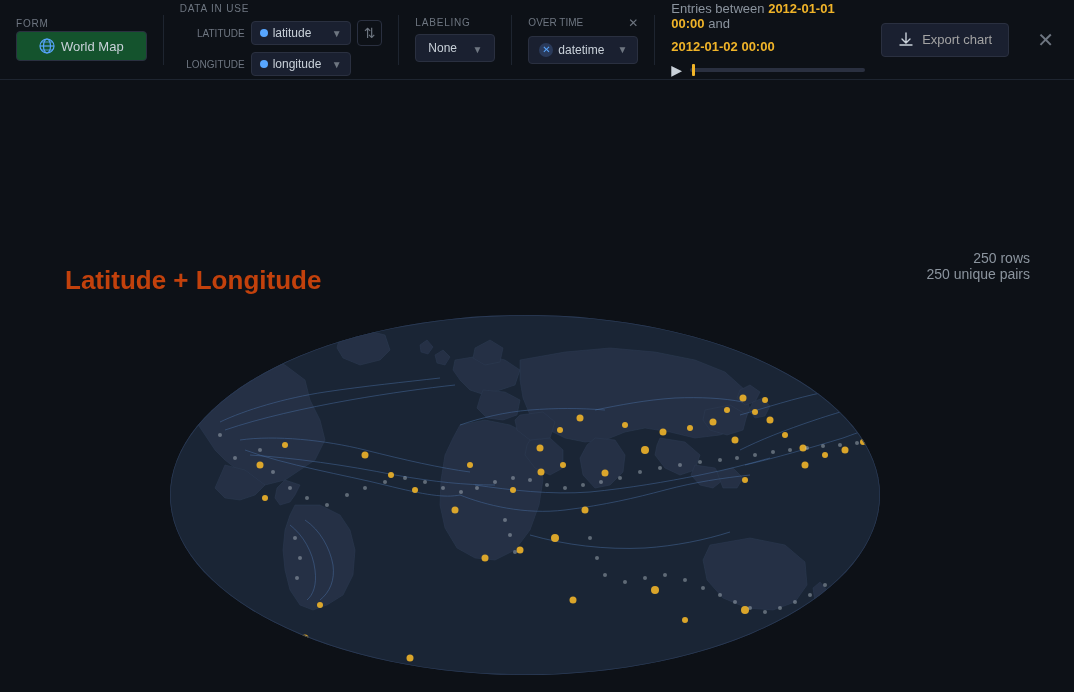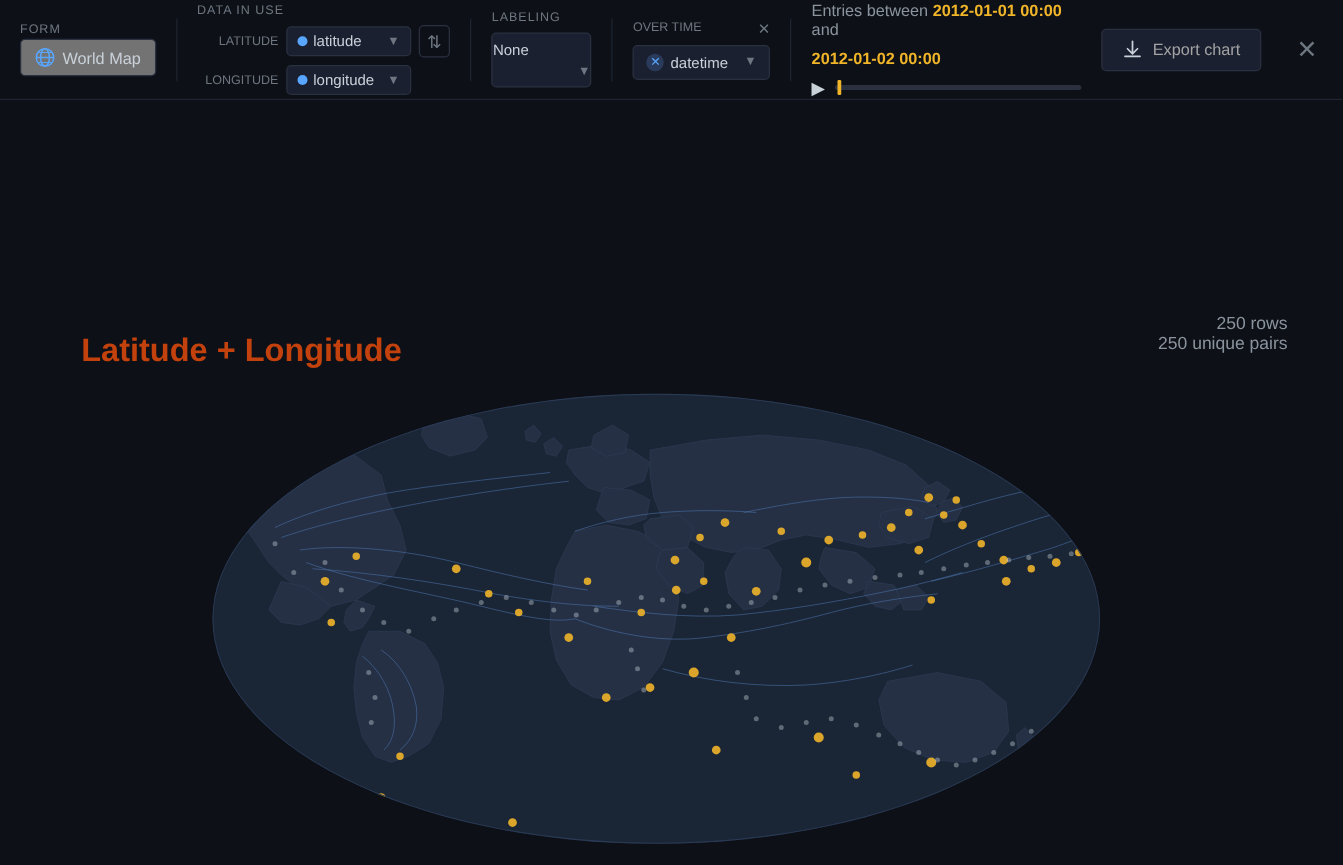--- a/index.html
+++ b/index.html
@@ -30,24 +30,24 @@
     .section-label {
       font-size: 10px;
       color: #6e7681;
       letter-spacing: 0.08em;
       text-transform: uppercase;
     }
     .world-map-btn {
       display: flex;
       align-items: center;
       gap: 6px;
-      background: #737373;
+      background: #14532d;
       border: 1px solid #2a3040;
       border-radius: 4px;
-      padding: 6px 11px;
+      padding: 6px 22px;
       color: #c9d1d9;
       font-size: 13px;
       cursor: pointer;
     }
     .globe-icon {
       width: 16px;
       height: 16px;
     }
 
     .divider-v {
@@ -108,31 +108,30 @@
       font-size: 14px;
     }
 
     .labeling-section {
       display: flex;
       flex-direction: column;
       gap: 6px;
     }
     .none-dropdown {
       display: flex;
-      align-items: flex-start;
+      align-items: flex-end;
       gap: 5px;
       background: #1a2030;
       border: 1px solid #2a3040;
       border-radius: 4px;
-      padding: 6px 0;
+      padding: 6px 12px;
       font-size: 12px;
       color: #c9d1d9;
       cursor: pointer;
       min-width: 80px;
-      flex-direction: column;
     }
 
     .overtime-section {
       display: flex;
       flex-direction: column;
       gap: 6px;
     }
     .overtime-header {
       display: flex;
       align-items: center;

